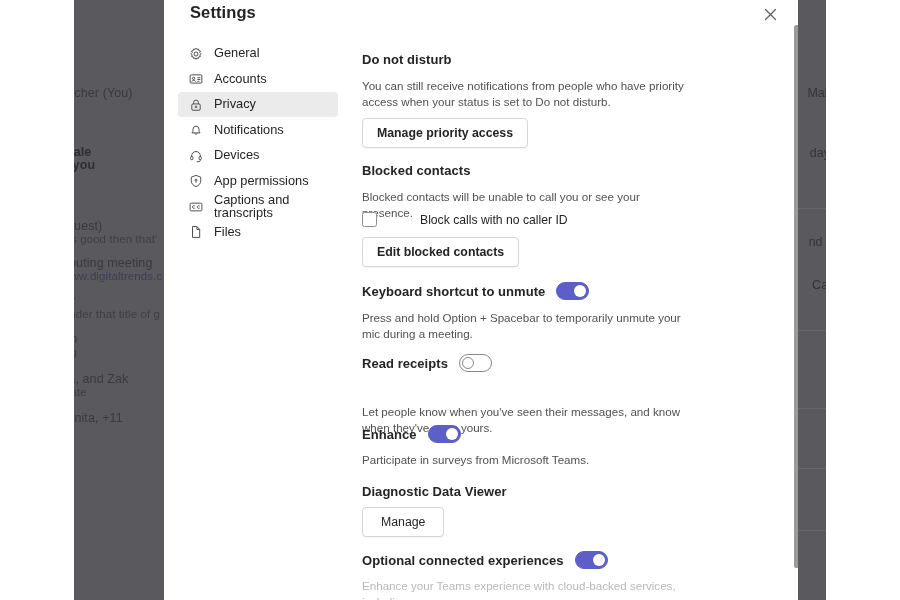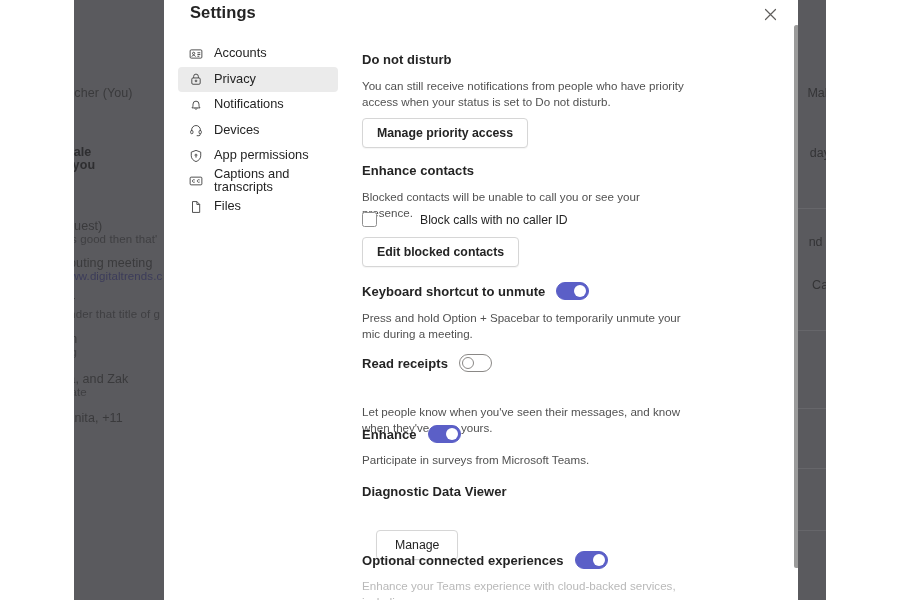--- a/index.html
+++ b/index.html
@@ -302,20 +302,29 @@
     <div id="close-button">
       <span>
         <svg width="13" height="13" viewBox="0 0 13 13" fill="none" stroke="currentColor" stroke-width="1.2" stroke-linecap="round">
           <path d="M1.5 1.5 L11.5 11.5 M11.5 1.5 L1.5 11.5"></path>
         </svg>
       </span>
     </div>
 
     <div id="nav">
 
+      <div class="nav-item">
+        <span class="nav-icon">
+          <svg width="14" height="14" viewBox="0 0 16 16" fill="none" stroke="currentColor" stroke-width="1.05">
+            <circle cx="8" cy="8" r="2.3"></circle>
+            <path d="M8 1.3 l1 1.5 1.8-.5 .4 1.8 1.8 .5 -.6 1.8 1.3 1.3 -1.3 1.3 .6 1.8 -1.8 .5 -.4 1.8 -1.8-.5 -1 1.5 -1-1.5 -1.8 .5 -.4-1.8 -1.8-.5 .6-1.8 -1.3-1.3 1.3-1.3 -.6-1.8 1.8-.5 .4-1.8 1.8 .5 z"></path>
+          </svg>
+        </span>
+        <span class="nav-label">General</span>
+      </div>
 
       <div class="nav-item">
         <span class="nav-icon">
           <svg width="14" height="14" viewBox="0 0 16 16" fill="none" stroke="currentColor" stroke-width="1.05">
             <rect x="1.3" y="3.3" width="13.4" height="9.4" rx="1.2"></rect>
             <circle cx="5.3" cy="7.3" r="1.3"></circle>
             <path d="M3.2 11 c.4-1.1 1.2-1.6 2.1-1.6 s1.7 .5 2.1 1.6"></path>
             <path d="M9.6 6.6 h3.3 M9.6 8.6 h3.3 M9.6 10.6 h2.2"></path>
           </svg>
         </span>
@@ -392,21 +401,21 @@
 
       <div class="blk" style="top:52px;">
         <div class="sec-title">Do not disturb</div>
       </div>
       <div class="blk sec-desc" style="top:78px;">You can still receive notifications from people who have priority access when your status is set to Do not disturb.</div>
       <div class="blk" style="top:118px;">
         <button class="btn">Manage priority access</button>
       </div>
 
       <div class="blk" style="top:163px;">
-        <div class="sec-title">Enhance contacts</div>
+        <div class="sec-title">Blocked contacts</div>
       </div>
       <div class="blk sec-desc" style="top:189px;">Blocked contacts will be unable to call you or see your presence.</div>
       <div class="blk check-row" style="top:212px;">
         <span class="checkbox"></span>
         <span class="check-label">Block calls with no caller ID</span>
       </div>
       <div class="blk" style="top:237px;">
         <button class="btn">Edit blocked contacts</button>
       </div>
 
@@ -430,21 +439,21 @@
         <span class="sec-title">Enhance</span>
         <span class="toggle on">
             <span class="knob"></span>
           </span>
       </div>
       <div class="blk sec-desc" style="top:452px;">Participate in surveys from Microsoft Teams.</div>
 
       <div class="blk" style="top:484px;">
         <div class="sec-title">Diagnostic Data Viewer</div>
       </div>
-      <div class="blk" style="top:530px;margin-left:14px;">
+      <div class="blk" style="top:507px;">
         <button class="btn" style="font-weight:normal; padding:7px 18px;">Manage</button>
       </div>
 
       <div class="blk toggle-row" style="top:551px;text-align:right;">
         <span class="sec-title">Optional connected experiences</span>
         <span class="toggle on">
             <span class="knob"></span>
           </span>
       </div>
       <div class="blk sec-desc" style="top:578px; color:#b9b9b9;">Enhance your Teams experience with cloud-backed services, including</div>

